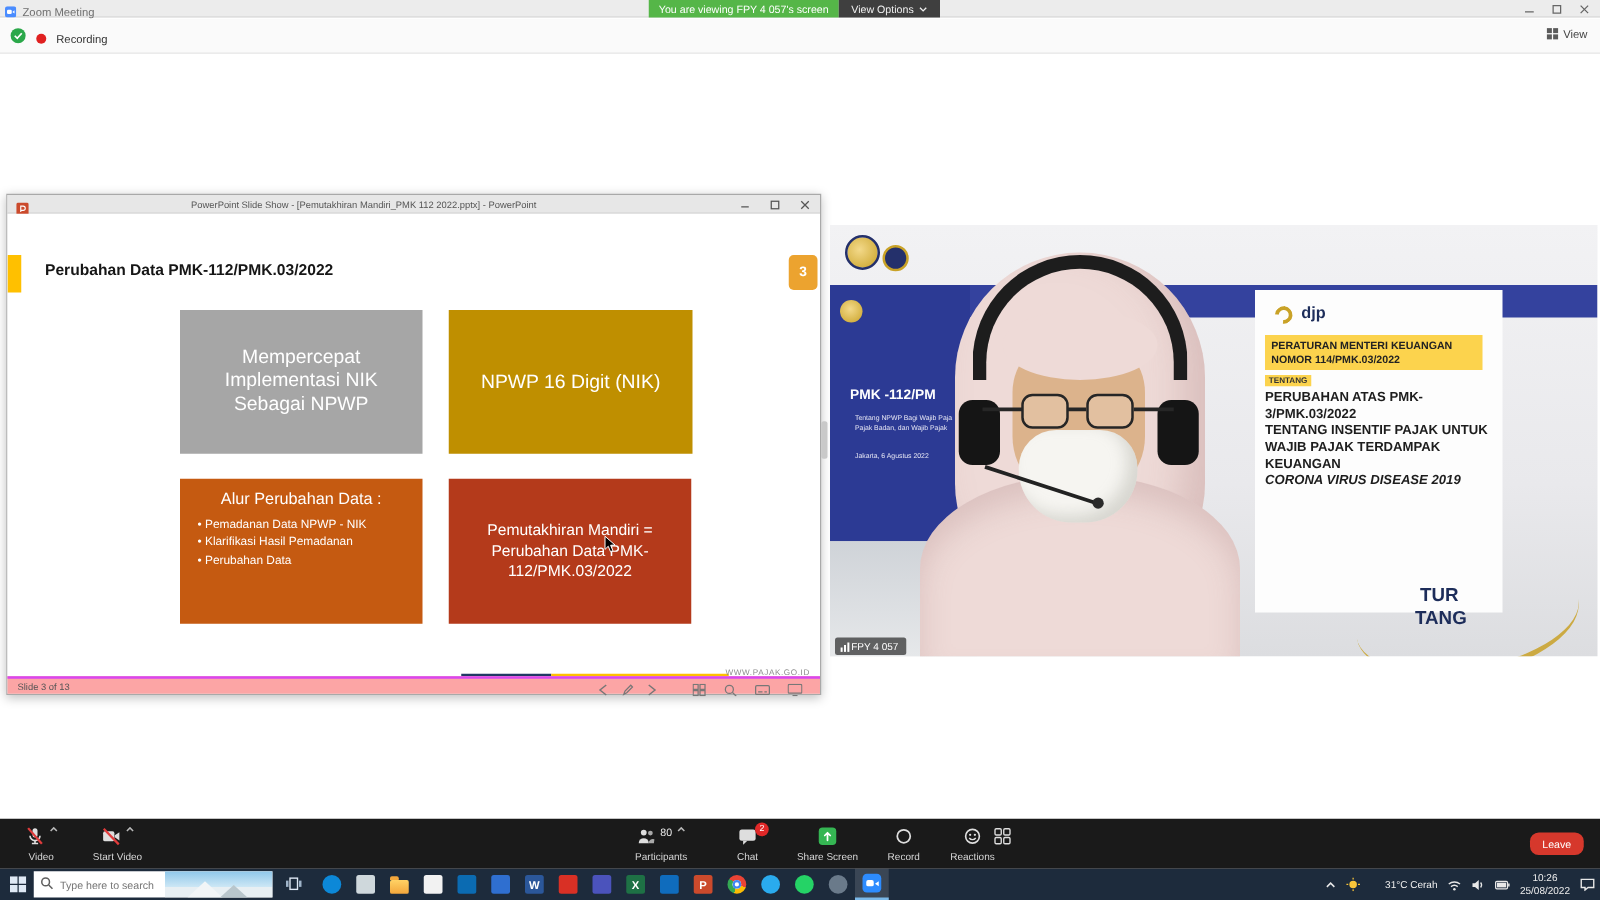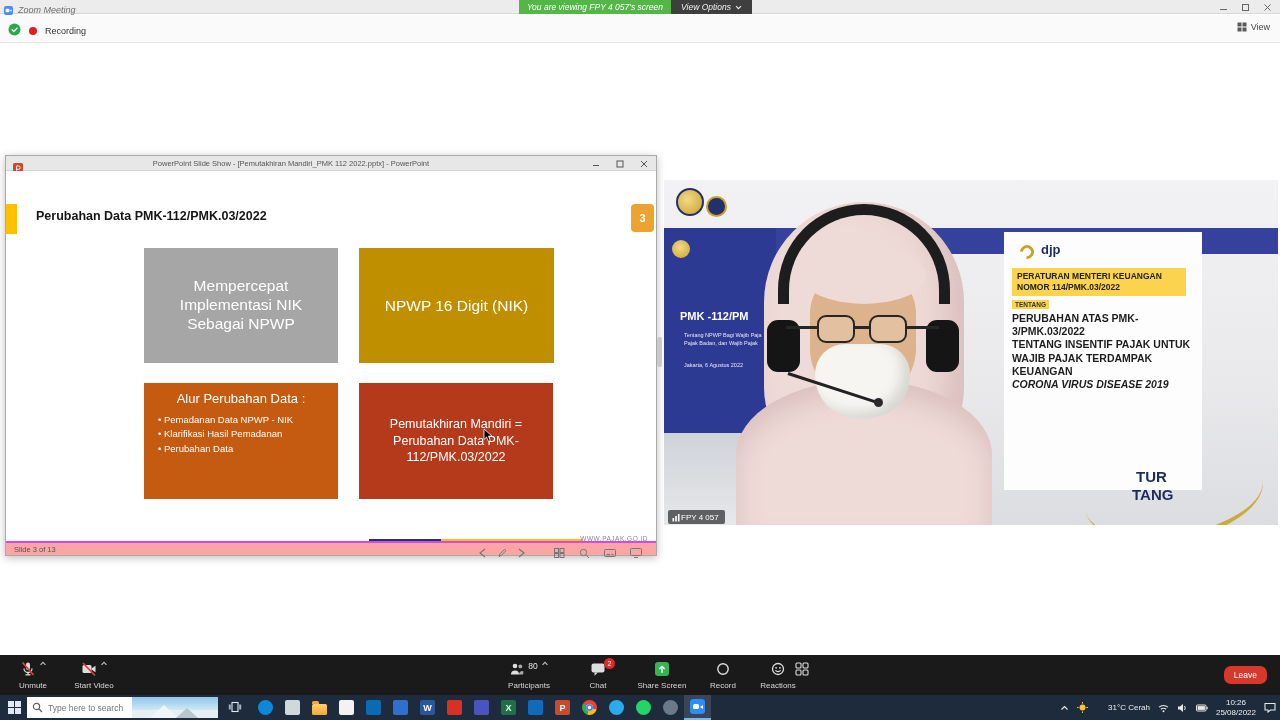--- a/index.html
+++ b/index.html
@@ -1,21 +1,21 @@
 <!DOCTYPE html>
 <html><head>
 <meta charset="utf-8">
 <style>
   * { margin:0; padding:0; box-sizing:border-box; }
   body { font-family:"Liberation Sans", sans-serif; background:#000; }
   #screen { position:relative; width:1280px; height:720px; background:#fff; overflow:hidden; }
   .abs { position:absolute; }
 
   
-  .ztitle { position:absolute; left:0; top:0; width:1280px; height:14px; background:#ececec; border-bottom:1px solid #d9d9d9;font-style:italic; }
+  .ztitle { position:absolute; left:0; top:0; width:1280px; height:14px; background:#ececec; border-bottom:1px solid #d9d9d9; }
   .ztitle-left { position:absolute; left:4px; top:1px; display:flex; align-items:center; gap:5px; }
   .ztitle-text { font-size:9px; color:#6f6f6f; }
   .banner-green { position:absolute; left:519px; top:0; width:152px; height:14px; background:#55b648; color:#fff; font-size:8.5px; display:flex; align-items:center; justify-content:center; }
   .view-options { position:absolute; left:671px; top:0; width:81px; height:14px; background:#3f3f3f; color:#f0f0f0; font-size:8.5px; display:flex; align-items:center; justify-content:center; gap:4px; }
   .win-controls { position:absolute; right:2px; top:0; height:14px; display:flex; }
   .win-btn { width:22px; height:14px; display:flex; align-items:center; justify-content:center; }
 
   
   .meetbar { position:absolute; left:0; top:15px; width:1280px; height:28px; background:#fafafa; border-bottom:1px solid #e6e6e6; }
   .rec-group { position:absolute; left:8px; top:7px; display:flex; align-items:center; gap:8px; }
@@ -356,21 +356,21 @@
           <rect x="6" y="1.5" width="4" height="7.5" rx="2" fill="#dedede"></rect>
           <path d="M4 7.5a4 4 0 0 0 8 0" stroke="#dedede" stroke-width="1.3" fill="none"></path>
           <line x1="8" y1="11.5" x2="8" y2="13.5" stroke="#dedede" stroke-width="1.3"></line>
           <line x1="5.5" y1="13.8" x2="10.5" y2="13.8" stroke="#dedede" stroke-width="1.3"></line>
           <line x1="2.5" y1="1.5" x2="13.5" y2="14" stroke="#e03c3c" stroke-width="1.8"></line>
         </svg>
         <svg width="8" height="5">
             <path d="M1.5 3.8 4 1.3 6.5 3.8" stroke="#b9b9b9" stroke-width="1.2" fill="none"></path>
           </svg>
       </div>
-      <div class="zt-label">Unmute</div>
+      <div class="zt-label">Video</div>
     </div>
 
     <div class="zt-item" style="left:62px; width:64px;">
       <div class="zt-iconrow">
         <svg width="16" height="16">
           <rect x="1.5" y="4" width="9" height="8" rx="1.5" fill="#dedede"></rect>
           <path d="M10.8 7.2 14.5 4.7v6.6l-3.7-2.5z" fill="#dedede"></path>
           <line x1="2" y1="2" x2="14" y2="14.5" stroke="#e03c3c" stroke-width="1.8"></line>
         </svg>
         <svg width="8" height="5">

